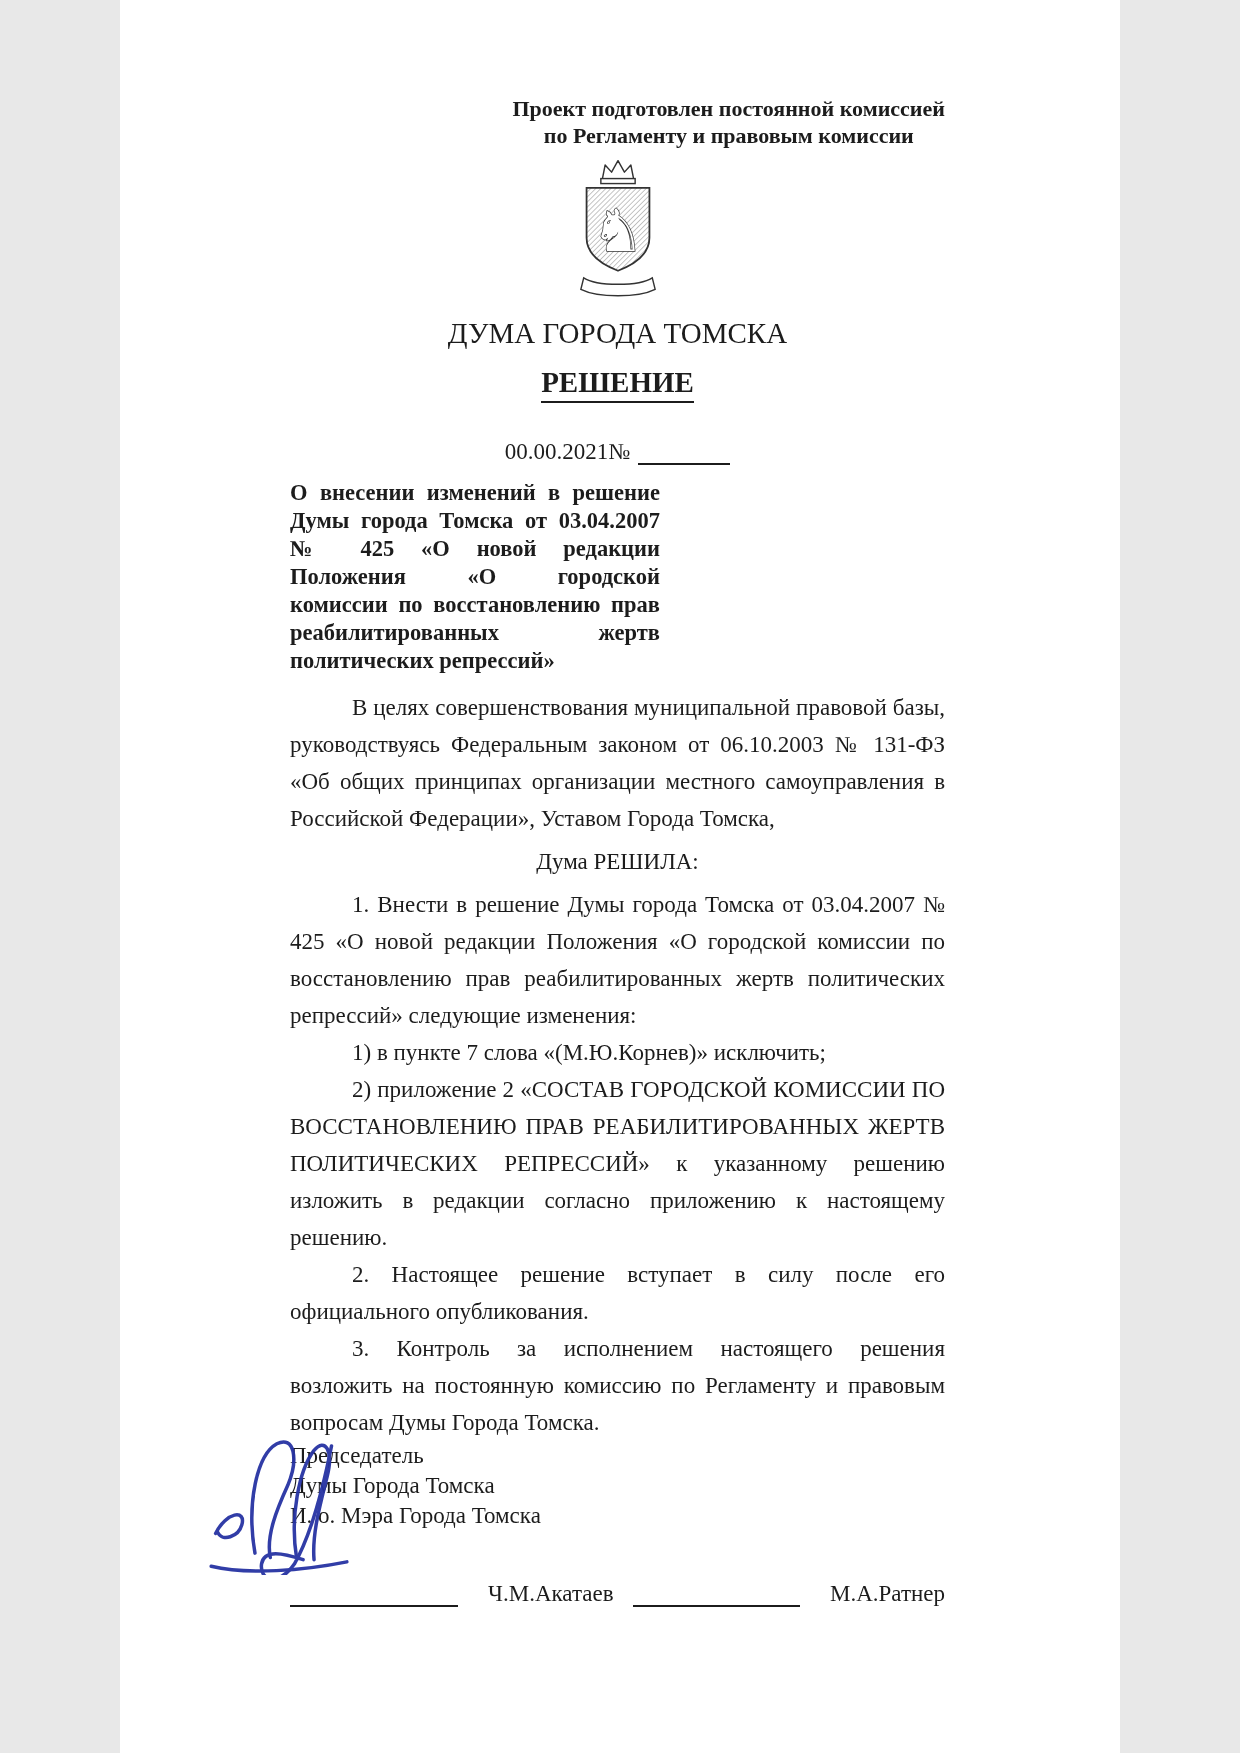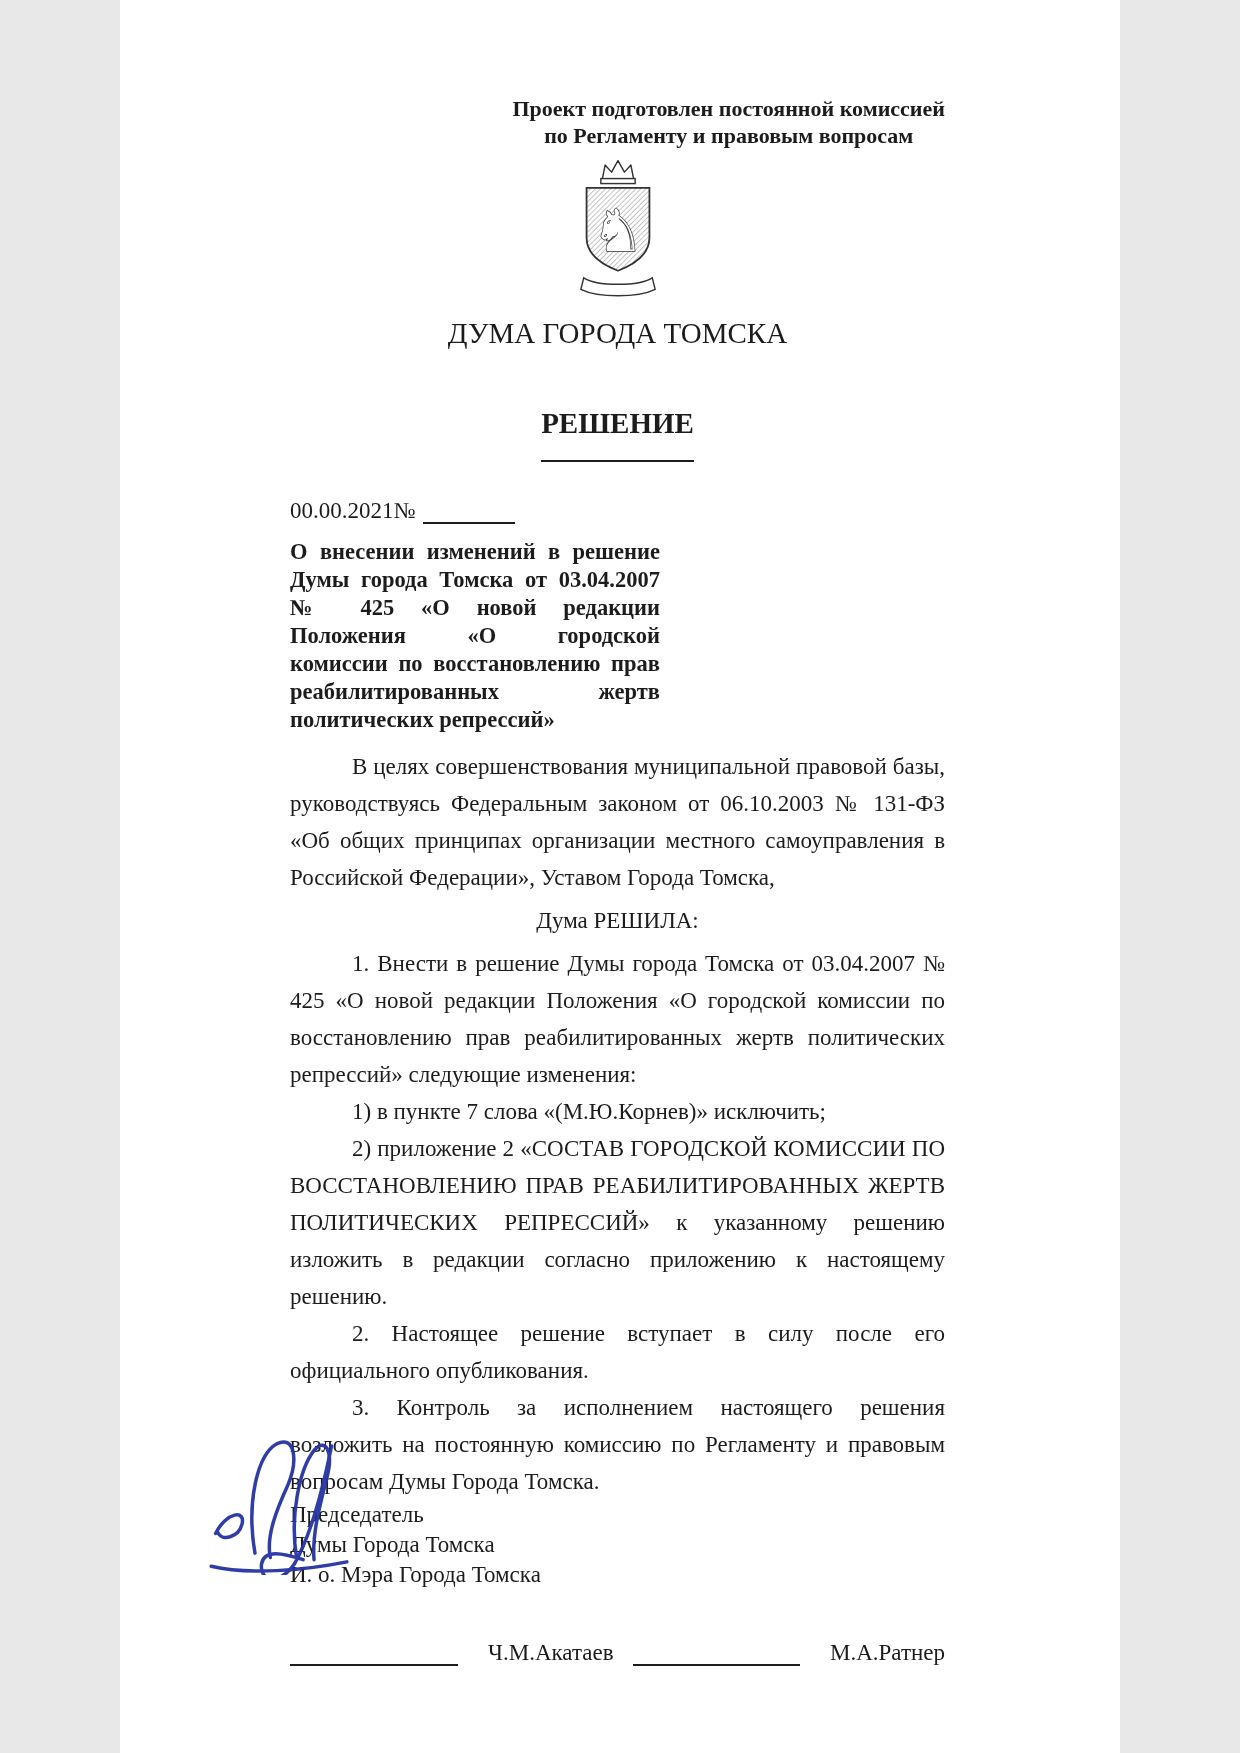--- a/index.html
+++ b/index.html
@@ -16,24 +16,24 @@
     width:-moz-fit-content; width:fit-content; margin-left:auto;
     text-align:center; font-weight:bold; font-size:22px; line-height:27px;
   }
 
   
   .emblem-wrap { text-align:center; margin-top:6px; line-height:0; }
 
   
   .org-title { text-align:center; font-size:29px; font-weight:normal; margin:12px 0 0; }
   .doc-type  { text-align:center; font-size:29px; font-weight:bold; margin:16px 0 0; }
-  .doc-type .u { display:inline-block; border-bottom:2.5px solid #1c1c1c; padding-bottom:20px;margin-top:41px; }
+  .doc-type .u { display:inline-block; border-bottom:2.5px solid #1c1c1c; padding-bottom:2px; }
 
   
-  .meta-row { display:flex; justify-content:flex-start; align-items:flex-end;
+  .meta-row { display:flex; justify-content:center; align-items:flex-end;
               margin-top:36px; font-size:23px; }
   .num-group { display:flex; align-items:flex-end; gap:8px; }
   .num-blank { display:inline-block; width:92px; height:22px;
                border-bottom:2px solid #1c1c1c; }
 
   
   .subject { width:370px; margin-top:14px; font-weight:bold;
              font-size:22.5px; line-height:28px; }
   .subject .jline { text-align:justify; text-align-last:justify; }
   .subject .jline.last { text-align-last:left; }
@@ -58,21 +58,21 @@
 
   .autograph { position:absolute; left:72px; top:1400px; }
 </style>
 </head>
 <body>
 
 <div class="page">
 
   <div class="prepared">
     <div>Проект подготовлен постоянной комиссией</div>
-    <div>по Регламенту и правовым вопросам</div>
+    <div>по Регламенту и правовым комиссии</div>
   </div>
 
   <div class="emblem-wrap">
     <svg width="100" height="150" viewBox="0 0 140 210" xmlns="http://www.w3.org/2000/svg">
       <defs>
         <pattern id="hatch" width="5" height="5" patternUnits="userSpaceOnUse" patternTransform="rotate(45)">
           <line x1="0" y1="0" x2="0" y2="5" stroke="#777" stroke-width="1.2"></line>
         </pattern>
       </defs>
 

